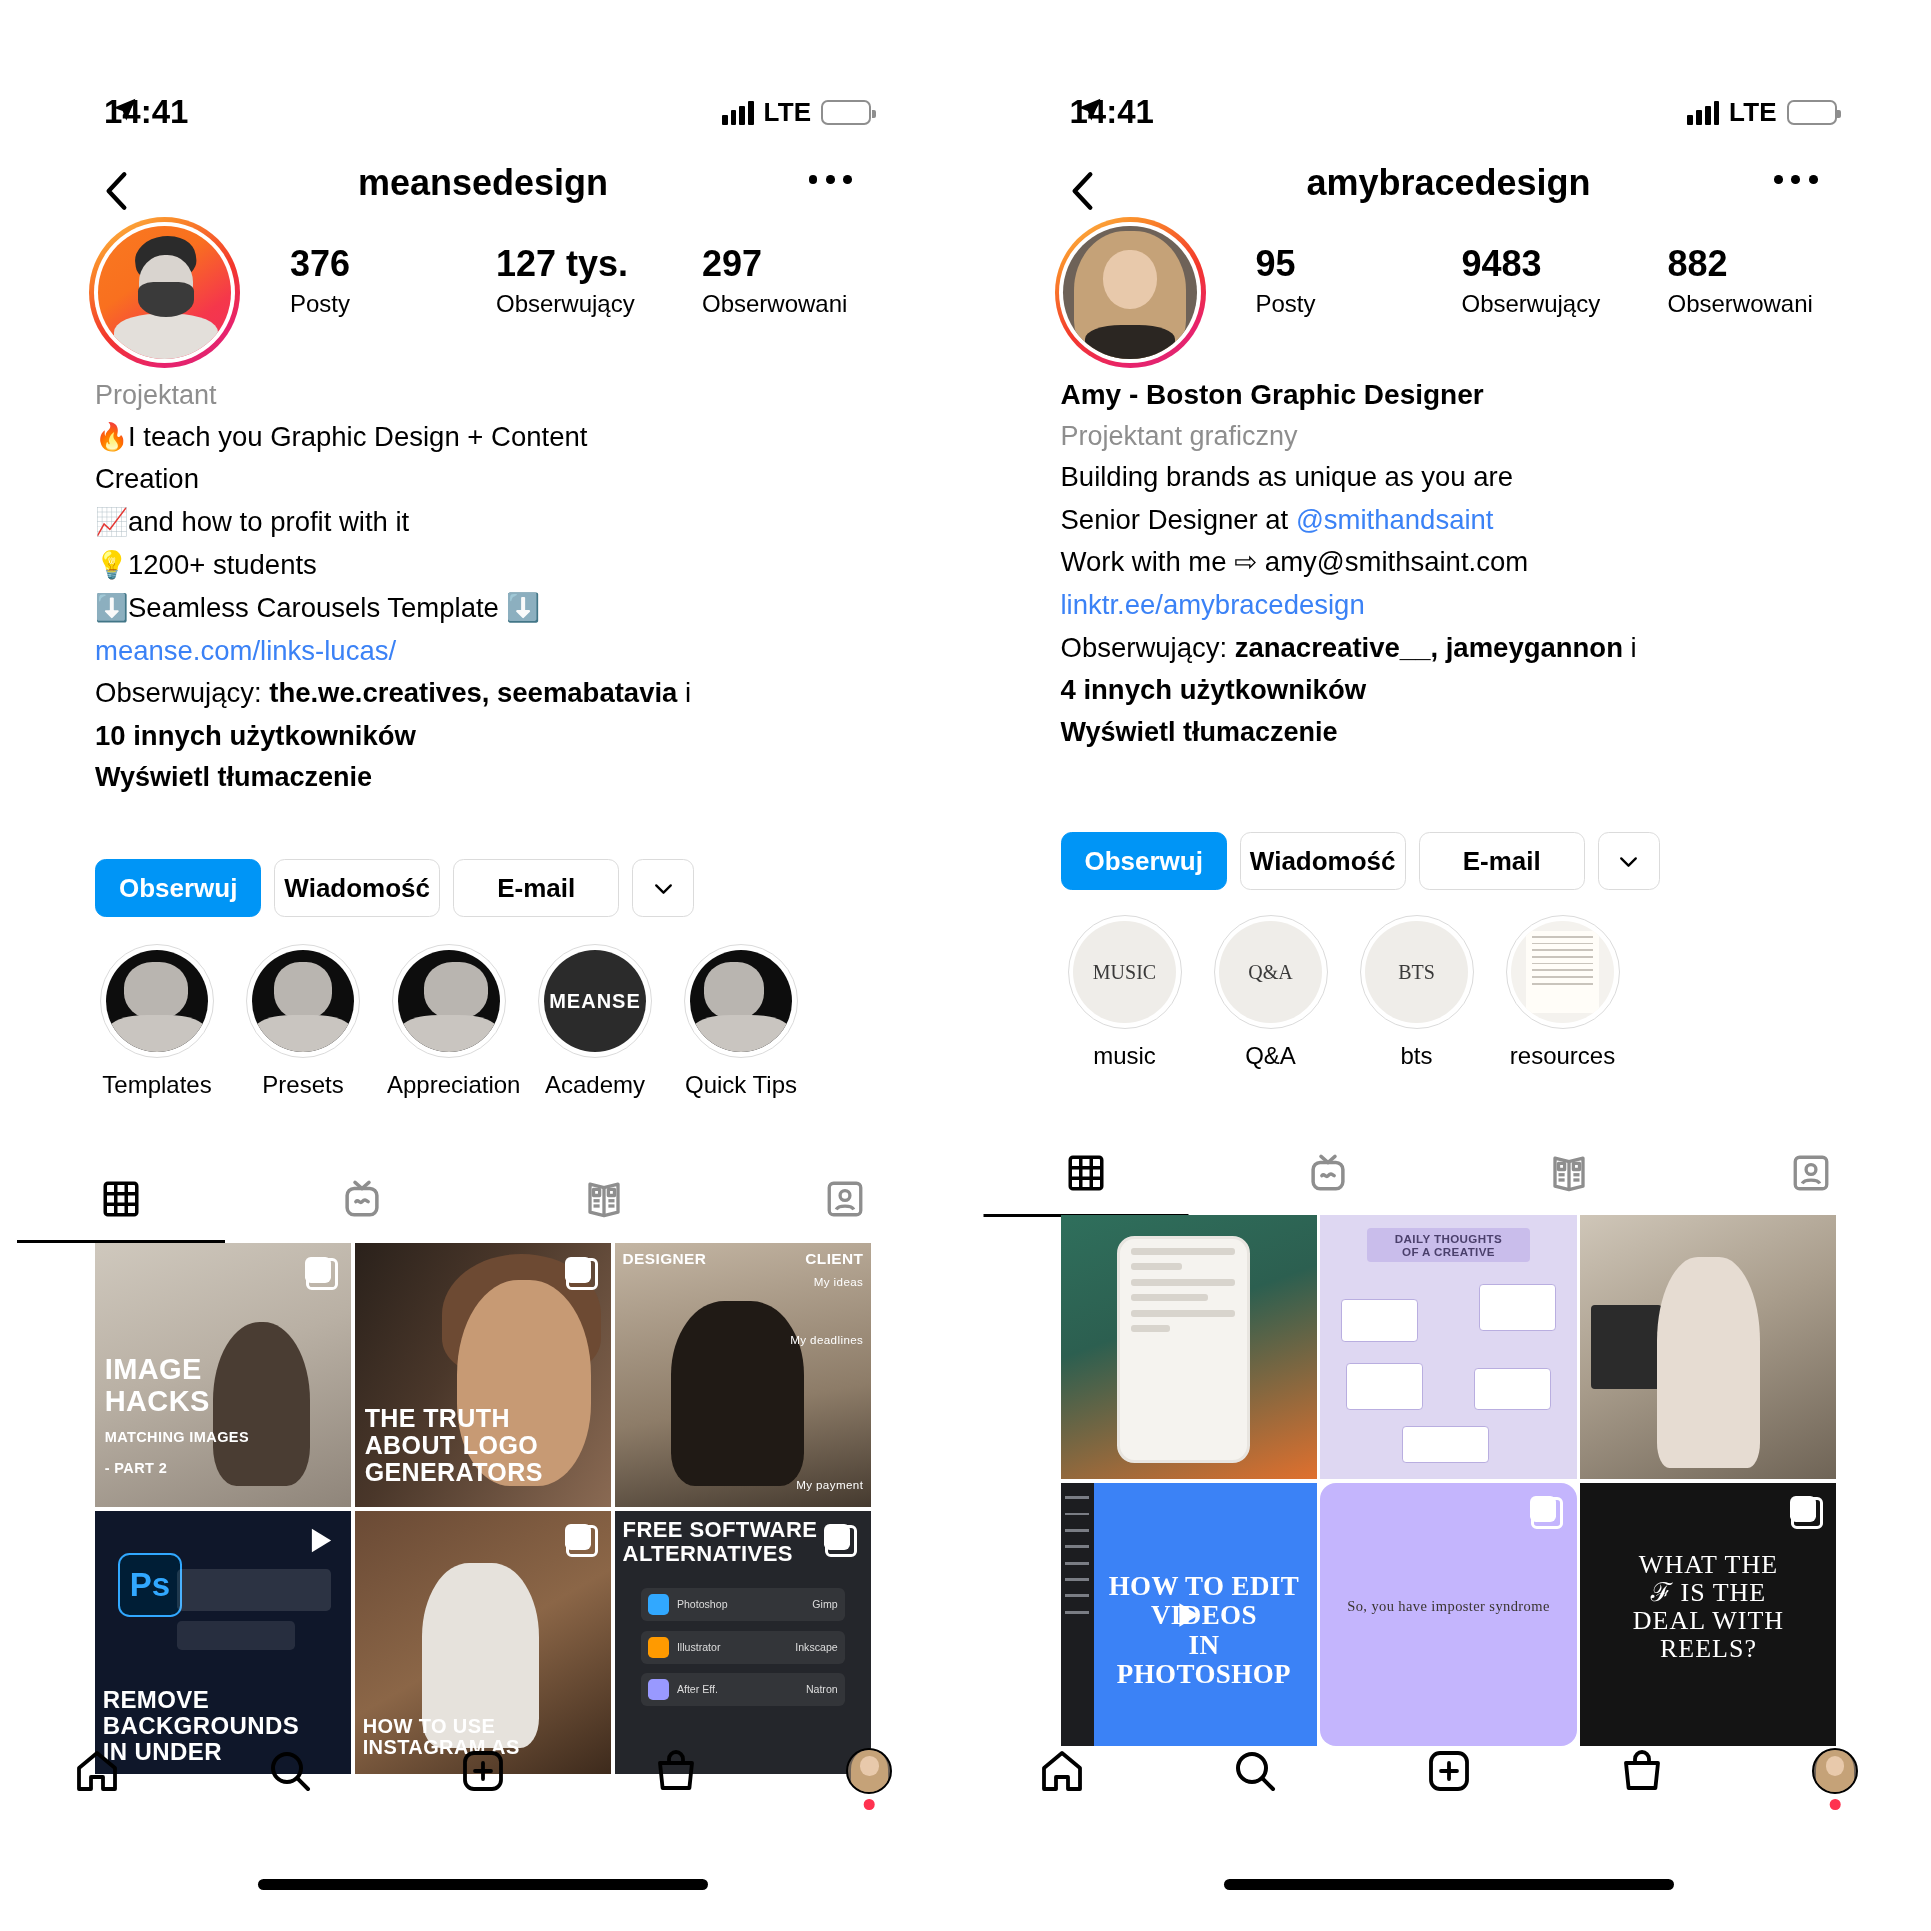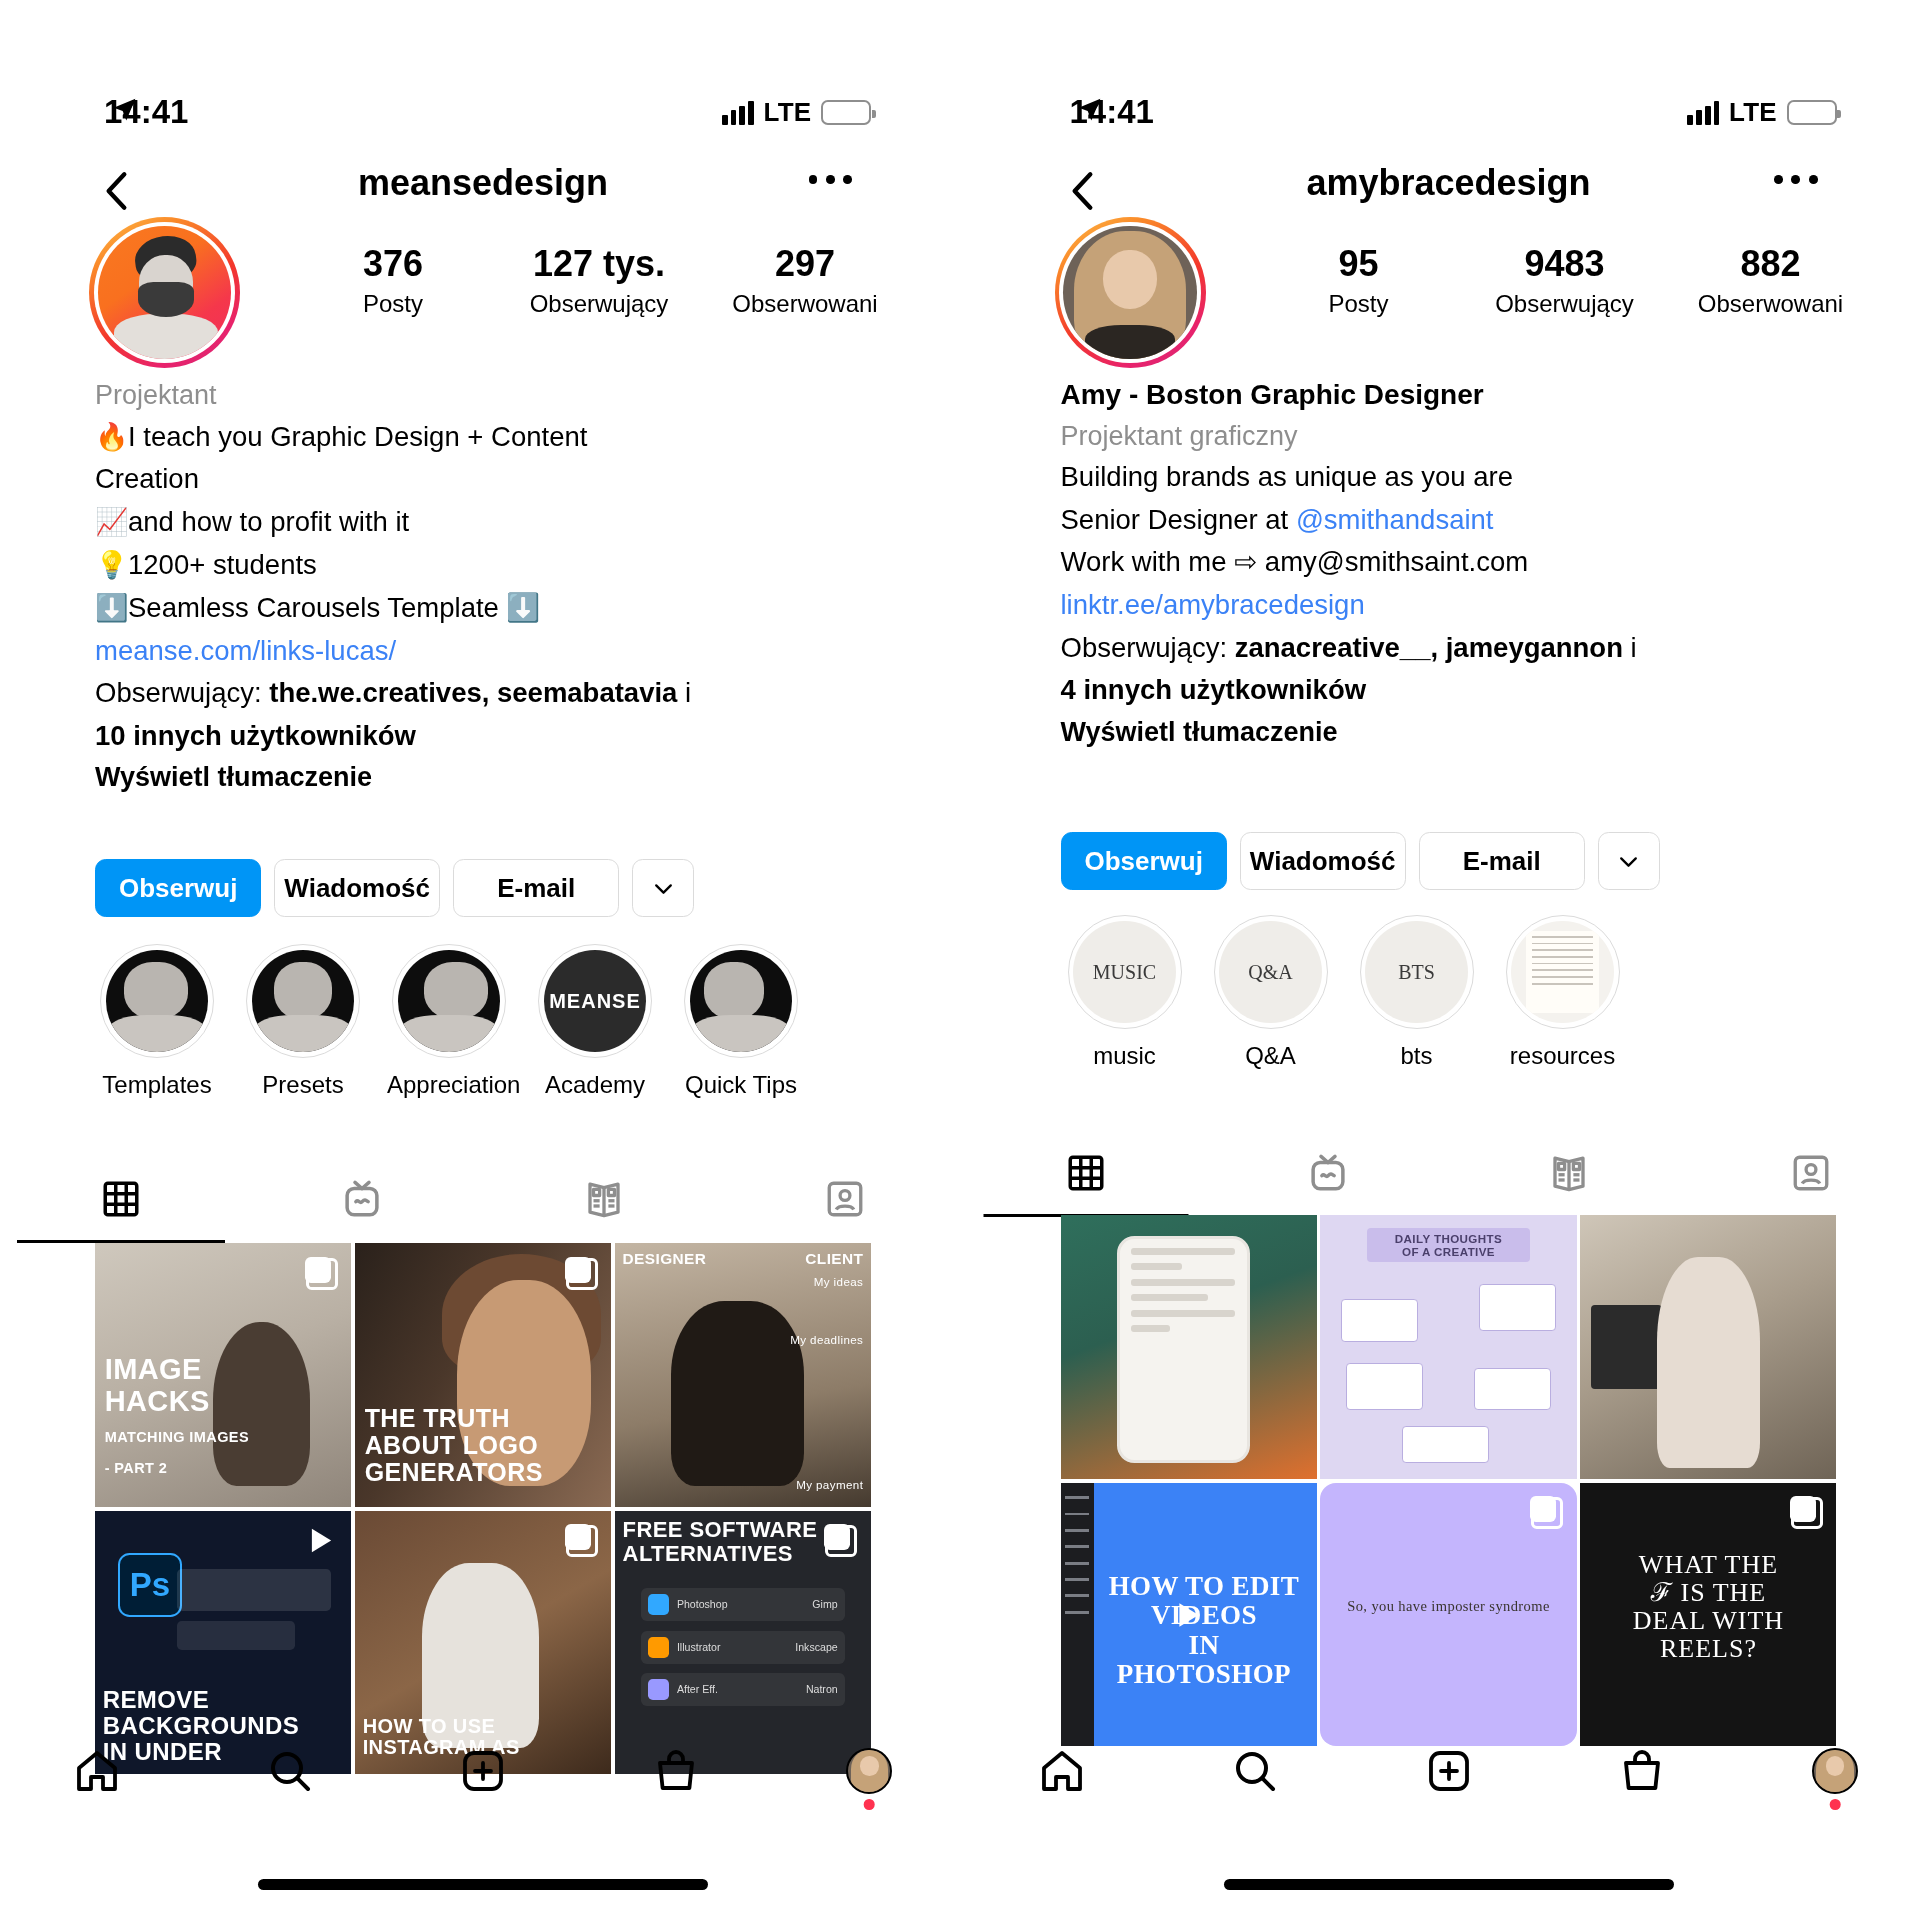--- a/index.html
+++ b/index.html
@@ -46,21 +46,21 @@
   .av-lucas .face { position: absolute; left: 31%; top: 22%; width: 40%; height: 42%; background: #d9d4cf; border-radius: 48% 48% 45% 45%; }
   .av-lucas .beard { position: absolute; left: 30%; top: 42%; width: 42%; height: 26%; background: #3a3a3a; border-radius: 30% 30% 55% 55%; }
   .av-lucas .body { position: absolute; left: 12%; bottom: 0; width: 78%; height: 34%; background: #e3dfda; border-radius: 40% 40% 0 0; }
   
   .av-amy { background: #6e6258; }
   .av-amy .hairA { position: absolute; left: 8%; top: 4%; width: 84%; height: 96%; background: #c5a278; border-radius: 46% 46% 30% 30%; }
   .av-amy .faceA { position: absolute; left: 30%; top: 18%; width: 40%; height: 44%; background: #e8c9ab; border-radius: 48% 48% 50% 50%; }
   .av-amy .topA { position: absolute; left: 16%; bottom: 0; width: 68%; height: 26%; background: #2b2622; border-radius: 40% 40% 0 0; }
 
   .stats { position: absolute; left: 290px; top: 27px; width: 618px; display: flex; }
-  .stat { flex: 1; text-align: center; }
+  .stat { flex: 1; }
   .stat .num { font-size: 36px; font-weight: 700; line-height: 1.1; }
   .stat .lbl { font-size: 24px; margin-top: 6.8px; }
 
   
   .bio { position: absolute; left: 95px; top: 375px; width: 599px; }
   .bio .name { font-size: 28px; font-weight: 700; line-height: 1.45; }
   .bio .cat { font-size: 27px; color: #8e8e8e; line-height: 1.5; }
   .bio .line { font-size: 27.5px; line-height: 1.55; }
   .bio .line .em { font-size: 27px; display: inline-block; width: 33px; }
   .bio a, .bio .link { color: #3b82f6; text-decoration: none; }

